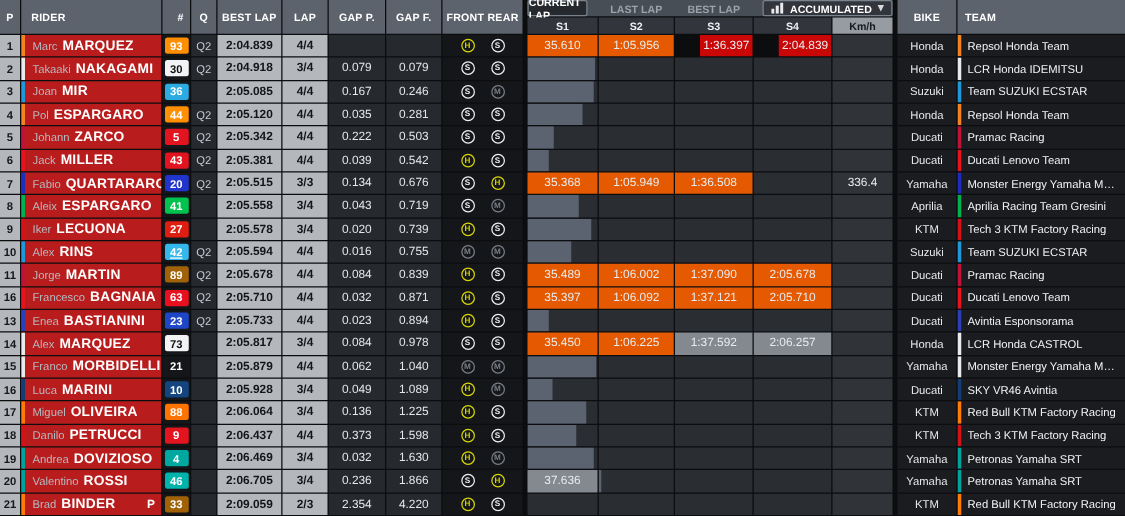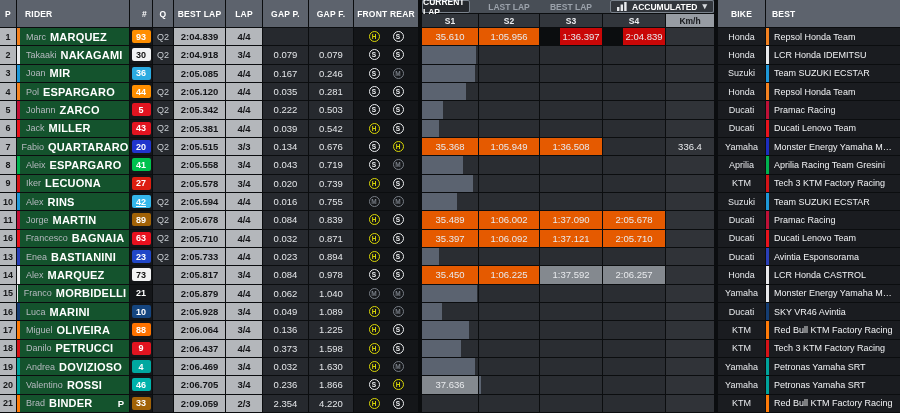--- a/index.html
+++ b/index.html
@@ -18,21 +18,21 @@
   .dropdown{flex:1.25;background:#32363c;border:1px solid #7a828c;border-radius:2px;display:flex;align-items:center;padding:0 6px;color:#fff;font-size:8.5px;font-weight:700;gap:5px;cursor:pointer;}
   .dd-chevron{margin-left:auto;font-size:9px;color:#d6d9dd;line-height:1;}
   .subh{grid-row:2;background:#32363c;color:#eceef1;font-size:8.5px;font-weight:700;display:flex;align-items:center;justify-content:center;}
   .subh-kmh{background:#979ca3;color:#16181b;}
   .gc11{grid-column:11}.gc12{grid-column:12}.gc13{grid-column:13}.gc14{grid-column:14}.gc15{grid-column:15}
   .h-bike{grid-column:17}.h-team{grid-column:18;justify-content:flex-start;padding-left:6px;}
   
   .row{height:17.33px;margin-bottom:1px;}
   .c{display:flex;align-items:center;justify-content:center;font-size:9.5px;color:#e8eaed;overflow:hidden;white-space:nowrap;}
   .c-p{background:#b4b7bb;color:#17181a;font-weight:700;font-size:9px;}
-  .c-rider{background:#14532d;justify-content:center;}
+  .c-rider{background:#b91c1c;justify-content:space-between;}
   .stripe,.t-stripe{width:3px;align-self:stretch;flex:none;background:transparent;}
   .fname{color:#b6bac0;font-size:9px;margin-left:6px;}
   .lname{color:#fff;font-weight:700;font-size:11px;margin-left:4px;letter-spacing:.2px;}
   .pit{margin-left:auto;color:#fff;font-weight:700;font-size:9.5px;padding-right:5px;}
   .c-num{background:#141619;}
   .badge{min-width:19px;height:13px;border-radius:2px;display:flex;align-items:center;justify-content:center;font-size:9px;font-weight:700;padding:0 1px;box-sizing:border-box;}
   .badge.plain{background:transparent !important;color:#fff !important;}
   .c-q{background:#26292e;color:#c9cdd2;font-size:9px;}
   .c-light{background:#b4b7bb;color:#141518;font-weight:600;}
   .c-gap{background:#26292e;color:#e4e6e9;}
@@ -86,21 +86,21 @@
     </div>
 
     <div class="subh gc11">S1</div>
     <div class="subh gc12">S2</div>
     <div class="subh gc13">S3</div>
     <div class="subh gc14">S4</div>
     <div class="subh subh-kmh gc15">Km/h</div>
 
     <div class="h-sep" style="grid-column:16"></div>
     <div class="h-cell h-bike">BIKE</div>
-    <div class="h-cell h-team">BEST</div>
+    <div class="h-cell h-team">TEAM</div>
   </div>
 
   <div id="rows">
       <div class="grid row">
     <div class="c c-p">1</div>
     <div class="c c-rider">
       <span class="stripe" style="background: rgb(245, 130, 32);"></span>
       <span class="fname">Marc</span>
       <span class="lname">MARQUEZ</span>
       <span class="pit"></span>

